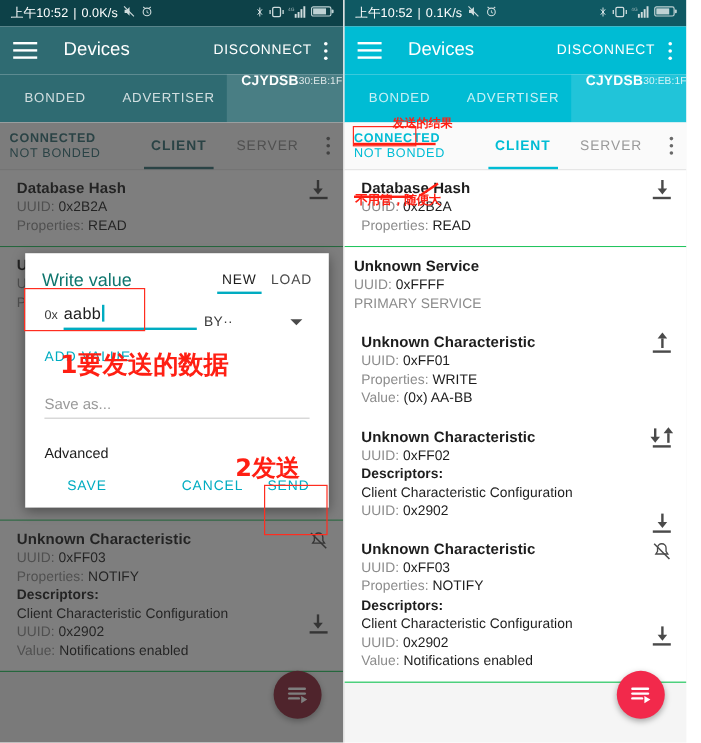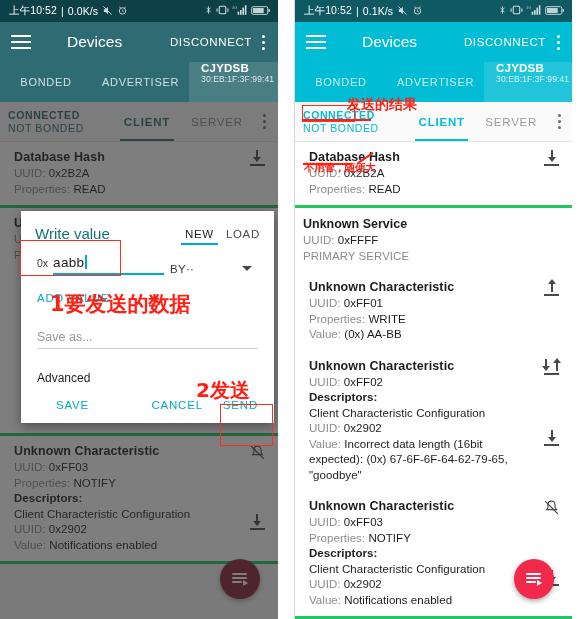--- a/index.html
+++ b/index.html
@@ -2,21 +2,21 @@
 <html><head>
 <meta charset="utf-8">
 <style>
   * { box-sizing: border-box; margin: 0; padding: 0; }
   html, body {
     width: 584px; height: 619px;
     font-family: "Liberation Sans", sans-serif;
     background: #fff;
     overflow: hidden;
   }
-  #root { position: relative; width: 572px; height: 619px; display: flex; gap: 16px; }
+  #root { position: relative; width: 572px; height: 619px; display: flex; }
 
   .pane { position: relative; width: 292px; height: 619px; overflow: hidden; background: #f5f5f5; }
   .pane.right { border-left: 1px solid #d8d8d8; }
 
   
   .statusbar {
     height: 22px; display: flex; align-items: center;
     padding: 0 7px 0 9px; font-size: 10.5px; color: #fff;
     letter-spacing: 0.1px; white-space: nowrap;
   }
@@ -26,37 +26,37 @@
   .pane.left .statusbar { background: #0d4148; }
   .pane.right .statusbar { background: #0f5963; }
 
   
   .appbar { height: 40px; display: flex; align-items: center; padding: 0 6px 0 11px; }
   .hamburger { width: 20px; height: 14px; position: relative; flex: 0 0 auto; cursor: pointer; }
   .hamburger i { position: absolute; left: 0; width: 100%; height: 2px; background: #fff; }
   .hamburger i:nth-child(1) { top: 0; }
   .hamburger i:nth-child(2) { top: 6px; }
   .hamburger i:nth-child(3) { top: 12px; }
-  .appbar-title { font-size: 15.5px; color: #fff; margin-left: 36px; font-weight: 400; }
+  .appbar-title { font-size: 15.5px; color: #fff; margin-left: 22px; font-weight: 400; }
   .appbar-action { margin-left: auto; font-size: 11.5px; color: #fff; letter-spacing: 0.6px; padding-right: 4px; }
   .kebab { width: 16px; height: 20px; display: flex; flex-direction: column; justify-content: center;
            align-items: center; gap: 3px; flex: 0 0 auto; cursor: pointer; }
   .kebab span { width: 3px; height: 3px; border-radius: 50%; background: #fff; display: block; }
 
   
   .tabstrip { height: 40px; display: flex; align-items: stretch; }
   .tabstrip .tab {
     display: flex; align-items: center; justify-content: center;
     font-size: 11px; letter-spacing: 0.7px; color: rgba(255,255,255,0.78);
     padding: 0 10px; white-space: nowrap;
   }
   .tabstrip .tab.bonded { flex: 0 0 92px; }
   .tabstrip .tab.adv { flex: 0 0 96px; text-align: right; }
   .tabstrip .tab.device {
-    flex: 1 1 auto; flex-direction: column; align-items: flex-start; justify-content: flex-start;
+    flex: 1 1 auto; flex-direction: row; align-items: flex-start; justify-content: flex-start;
     color: #fff; padding-left: 12px;
   }
   .tabstrip .tab.device.sel { background: rgba(255,255,255,0.13); }
   .tab.device .dv-name { font-size: 11.5px; font-weight: bold; letter-spacing: 0.2px; line-height: 12px; }
   .tab.device .dv-addr { font-size: 8.5px; color: rgba(255,255,255,0.82); line-height: 11px; letter-spacing: 0.1px; }
   .tab-close { flex: 0 0 28px; display: flex; align-items: center; justify-content: center;
                font-size: 17px; color: #fff; font-weight: 300; }
 
   
   .subbar { height: 40px; background: #fafafa; display: flex; align-items: stretch;
@@ -68,21 +68,21 @@
              font-size: 11.5px; letter-spacing: 0.8px; position: relative; }
   .sub-tab.active::after {
     content: ""; position: absolute; left: 8px; right: 8px; bottom: 0; height: 2.5px;
   }
   .sub-kebab { flex: 0 0 26px; display: flex; flex-direction: column; justify-content: center;
                align-items: center; gap: 3px; }
   .sub-kebab span { width: 3px; height: 3px; border-radius: 50%; background: #6a6a6a; display: block; }
 
   
   .list { background: #fafafa; }
-  .grp { background: #fff; border-bottom: 3px solid #22c55e; position: relative; }
+  .grp { background: #fff; border-bottom: 1px solid #22c55e; position: relative; }
   .row { position: relative; padding: 7px 34px 8px 14px; }
   .row.svc { padding-left: 8px; }
   .ctitle { font-size: 12.5px; font-weight: bold; color: #1d1d1d; line-height: 17px; letter-spacing: 0.1px; }
   .cline { font-size: 11.5px; line-height: 15.5px; color: #8c8c8c; letter-spacing: 0.05px; }
   .cline b { color: #1d1d1d; font-weight: normal; }
   .cline.bold-label { color: #1d1d1d; font-weight: bold; }
   .cline.plain { color: #1d1d1d; }
   .rowact { position: absolute; right: 9px; top: 8px; width: 20px; height: 20px; }
   .svcname { font-size: 12.5px; font-weight: bold; color: #1d1d1d; line-height: 18px; }
 
@@ -544,24 +544,20 @@
           <div class="cline">
             <span>UUID:</span>
             <b>0xFF02</b>
           </div>
           <div class="cline bold-label">Descriptors:</div>
           <div class="cline plain">Client Characteristic Configuration</div>
           <div class="cline">
             <span>UUID:</span>
             <b>0x2902</b>
           </div>
-          <div class="cline">
-            <span>Value:</span>
-            <b>Incorrect data length (16bit expected): (0x) 67-6F-6F-64-62-79-65, "goodbye"</b>
-          </div>
           <div class="rowact">
             <div class="gl two">
               <div class="colL">
                   <div class="arrow stem" style="left:2px"></div>
                   <div class="arrow head" style="left:2px"></div>
                 </div>
               <div class="colR">
                   <div class="arrow stem up" style="left:-2px"></div>
                   <div class="arrow head up" style="left:-2px"></div>
                 </div>
@@ -620,20 +616,20 @@
       <div class="fabico">
         <i></i>
           <i></i>
           <i></i>
           <div class="play"></div>
       </div>
     </div>
 
     <div class="ann ann-box" style="left:7px;top:105px;width:53px;height:17px"></div>
     <div class="strike" style="left:8px;top:119px;width:68px"></div>
-    <div class="ann ann-txt-red cjk" style="left:52px;top:98px;font-size:14px;line-height:12px">发送的结果</div>
+    <div class="ann ann-txt-red cjk" style="left:40px;top:98px;font-size:10px;line-height:12px">发送的结果</div>
 
     <div class="ann ann-txt-red cjk" style="left:9px;top:161px;font-size:10.5px;line-height:12px;letter-spacing:-0.3px">不用管，随便大</div>
     <div class="strike" style="left:8px;top:163px;width:48px"></div>
     <div class="strike" style="left:63px;top:162px;width:18px;transform:rotate(-34deg);transform-origin:left center"></div>
   </div>
 
 </div>
 
 </body></html>

